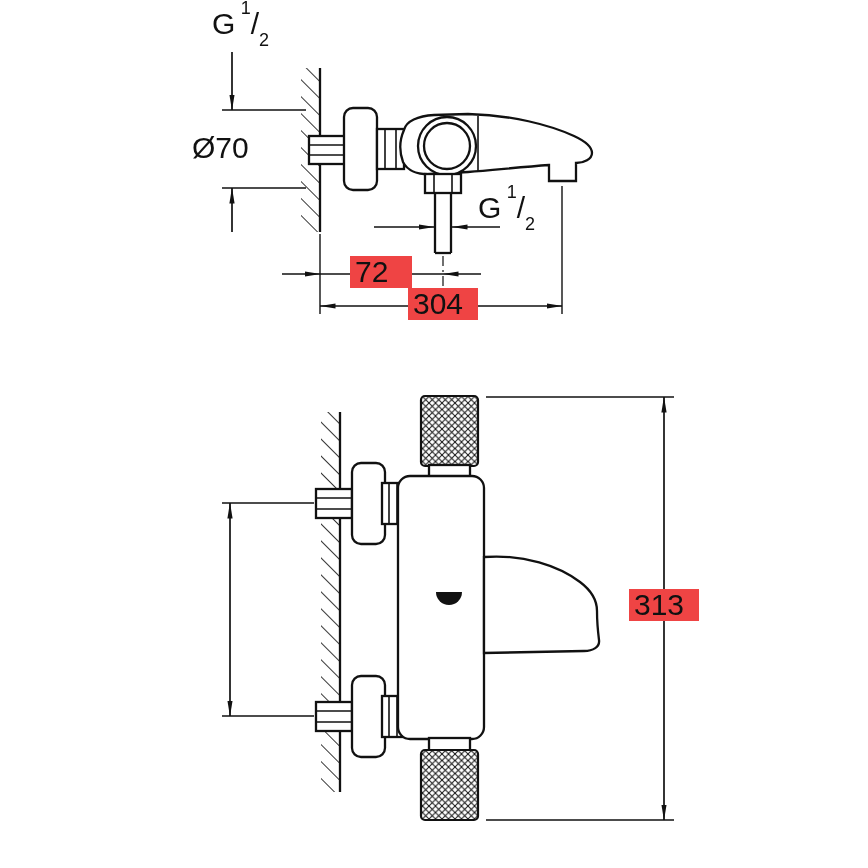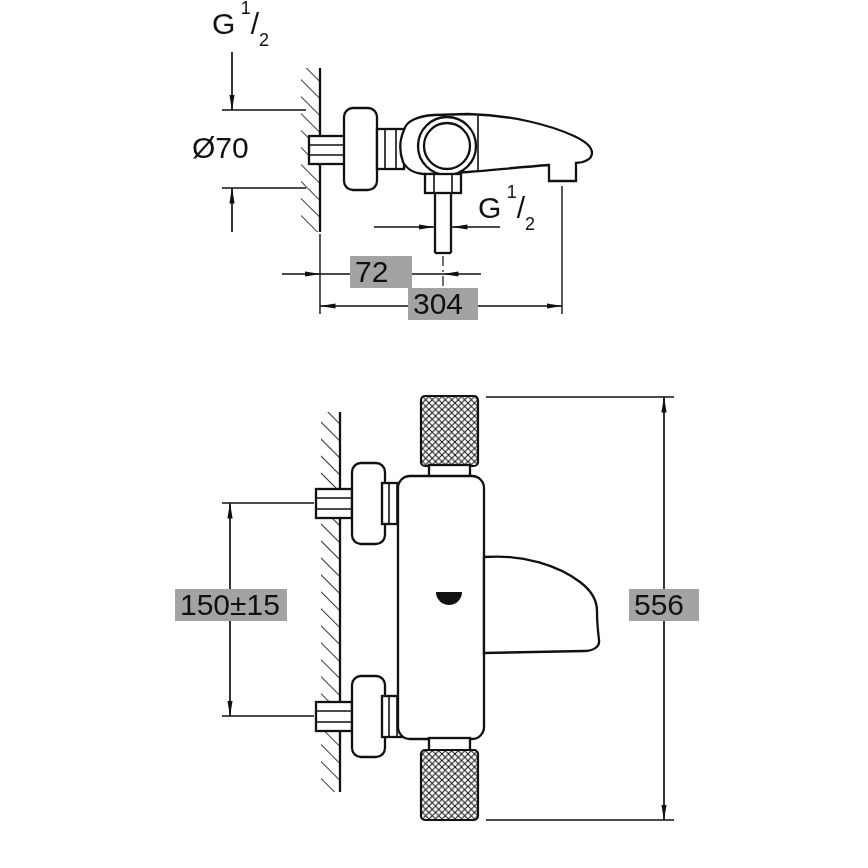--- a/index.html
+++ b/index.html
@@ -12,21 +12,21 @@
   .sw  { fill:#fff; stroke:var(--line,#111); stroke-width:2.3; }
   .dim { fill:none; stroke:var(--line,#111); stroke-width:1.7; }
   .ext { fill:none; stroke:var(--line,#111); stroke-width:1.4; }
   .cl  { fill:none; stroke:var(--line,#111); stroke-width:1.2; stroke-dasharray:10 4 2 4; }
   .knurl-rect { fill:url(#knurl); stroke:var(--line,#111); stroke-width:2.2; }
   .hatch-rect { fill:url(#hatch); }
   .blob { fill:var(--line,#111); stroke:none; }
   .label { position:absolute; font-size:30px; color:var(--line,#111);
            white-space:nowrap; line-height:1.05;text-align:right; }
   .label.centered { text-align:left; }
-  .label.on-line { background:#a3a3a3; padding:0 5px; }
+  .label.on-line { background:#ef4444; padding:0 5px; }
   .label sup { font-size:0.6em; position:relative; top:-0.5em; }
   .label sub { font-size:0.6em; position:relative; top:0.25em; }
   .label .sp { display:inline-block; width:0.18em; }
 </style>
 </head>
 <body>
 
 <div class="canvas">
 
   <svg class="art" width="868" height="868" viewBox="0 0 868 868">
@@ -167,16 +167,15 @@
   <div class="label centered" style="left:192px; top:132px; width:66px;">Ø70</div>
 
   <div class="label" style="left:478px; top:192px;">
     <span>G</span><span class="sp"> </span><sup>1</sup>/<sub>2</sub>
   </div>
 
   <div class="label centered on-line" style="left:350px; top:256px; width:62px;">72</div>
 
   <div class="label centered on-line" style="left:408px; top:288px; width:70px;">304</div>
 
-  <div class="label centered on-line" style="left:175px; top:589px; width:112px;">150±15</div>
 
-  <div class="label centered on-line" style="left:629px; top:589px; width:70px;">556</div>
+  <div class="label centered on-line" style="left:629px; top:589px; width:70px;">313</div>
 </div>
 
 </body></html>

